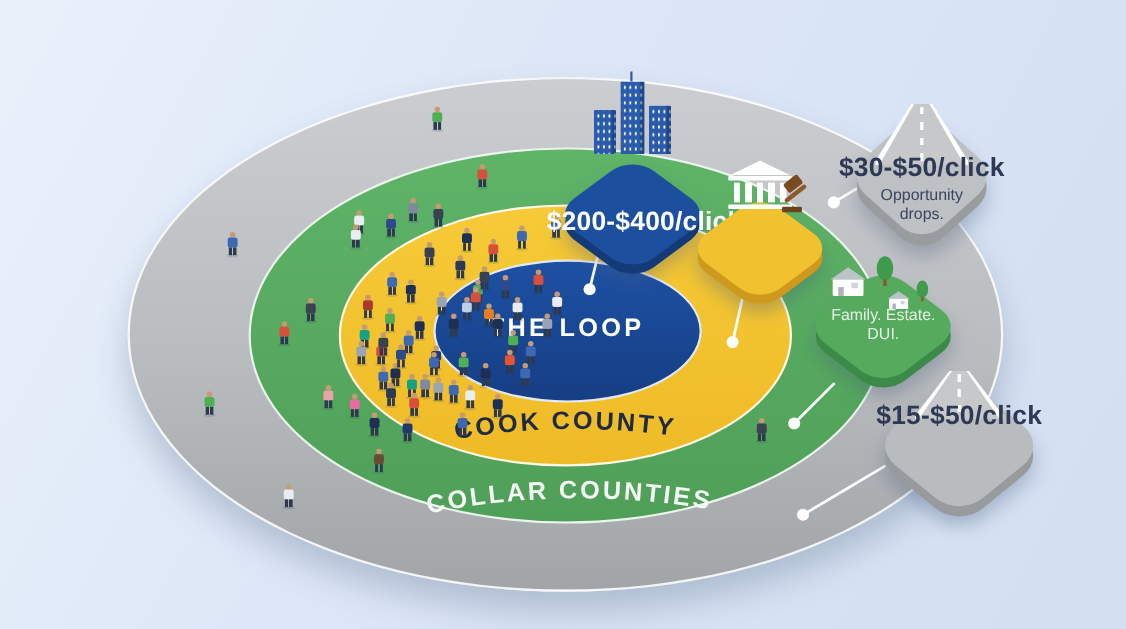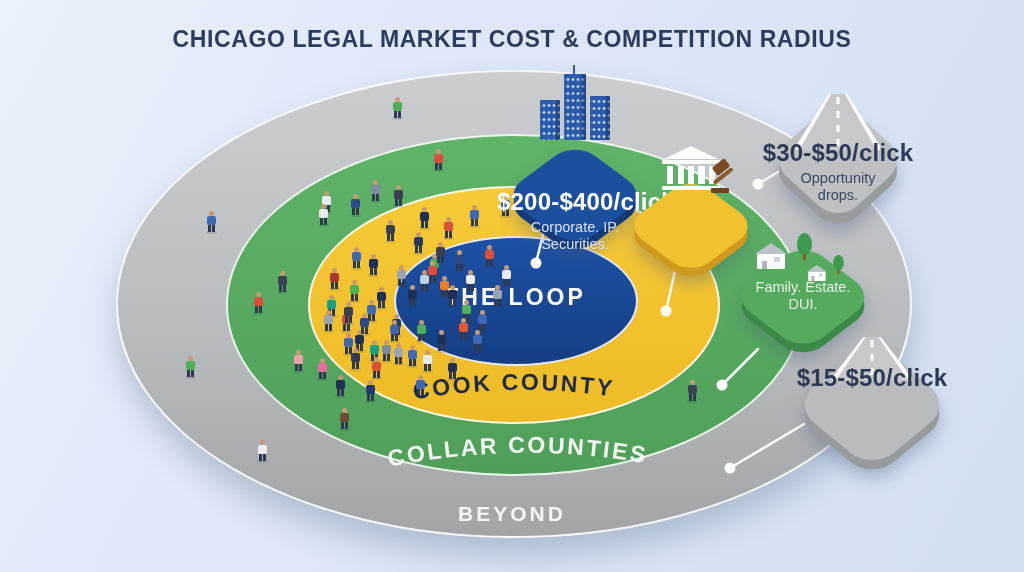--- a/index.html
+++ b/index.html
@@ -92,29 +92,27 @@
   .r-bed{position:absolute;inset:0;background:#c6c8ca;
     clip-path:polygon(42% 0,58% 0,96% 100%,4% 100%);}
   .r-dash{position:absolute;left:50%;top:6%;bottom:5%;width:3px;transform:translateX(-50%);
     background:repeating-linear-gradient(180deg,#fff 0 7px,transparent 7px 14px);}
 </style>
 </head>
 <body>
 
 <div class="stage">
 
-  <div class="title">CHICAGO LEGAL MARKET COST &amp; COMPETITION RADIUS</div>
 
   <div class="ring ring-beyond"></div>
   <div class="ring ring-collar"></div>
   <div class="ring ring-cook"></div>
   <div class="ring ring-loop"></div>
 
   <div class="ring-label label-loop">THE LOOP</div>
-  <div class="ring-label label-beyond">BEYOND</div>
 
   <svg class="overlay" width="1024" height="572">
     <defs>
       <path id="cookArc" d="M 378 407 Q 513 375 650 403" fill="none"></path>
       <path id="collarArc" d="M 370 471 Q 517 437 666 467" fill="none"></path>
     </defs>
     <text class="arc-text arc-cook" text-anchor="middle">
       <textPath href="#cookArc" startOffset="50%">COOK COUNTY</textPath>
     </text>
     <text class="arc-text arc-collar" text-anchor="middle">
@@ -475,21 +473,20 @@
       <div class="d depth"></div>
         <div class="d face"></div>
     </div>
     <div class="towers" style="left:-35px;top:-123px;width:70px;height:68px;">
       <div class="tower t1"></div>
         <div class="tower t2"></div>
         <div class="tower t3"></div>
     </div>
     <div class="btext" style="left:-78px;top:-6px;width:156px;">
       <div class="price" style="color:#ffffff;">$200-$400/click</div>
-      <div class="desc" style="color:#d9e3f5;padding:0 16px;">Corporate. IP. Securities.</div>
     </div>
   </div>
 
   <div class="badge" style="left:691px;top:226px;">
     <div class="squash" style="--w:95px;--sy:.74;--c1:#f1c12f;--c2:#cf991d;">
       <div class="d depth"></div>
         <div class="d face"></div>
     </div>
     <div class="courthouse" style="left:-38px;top:-80px;width:76px;height:60px;">
       <div class="ped"></div>

